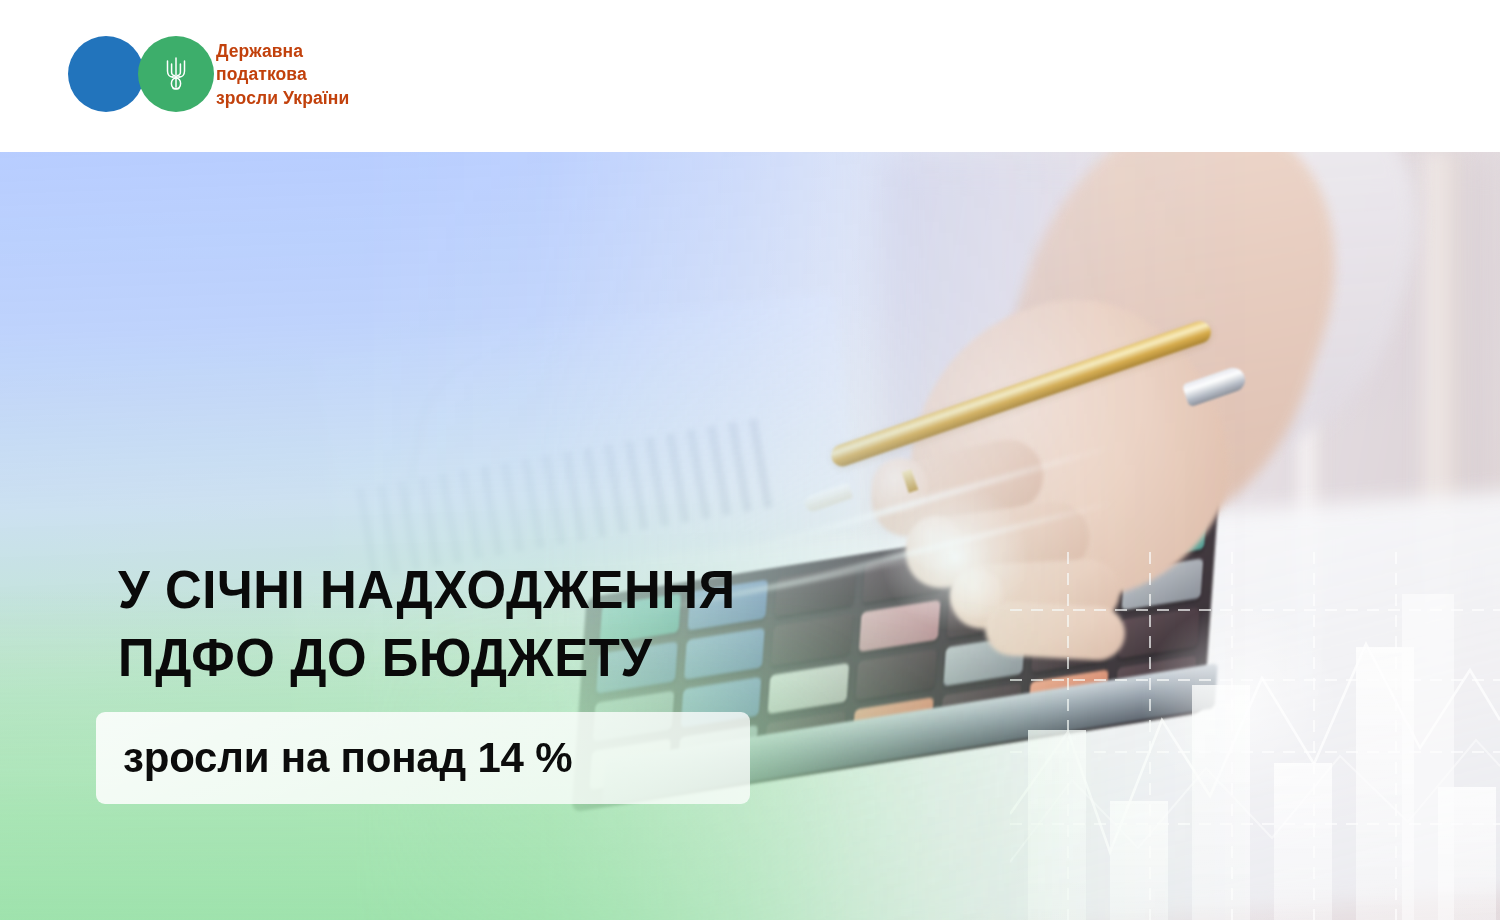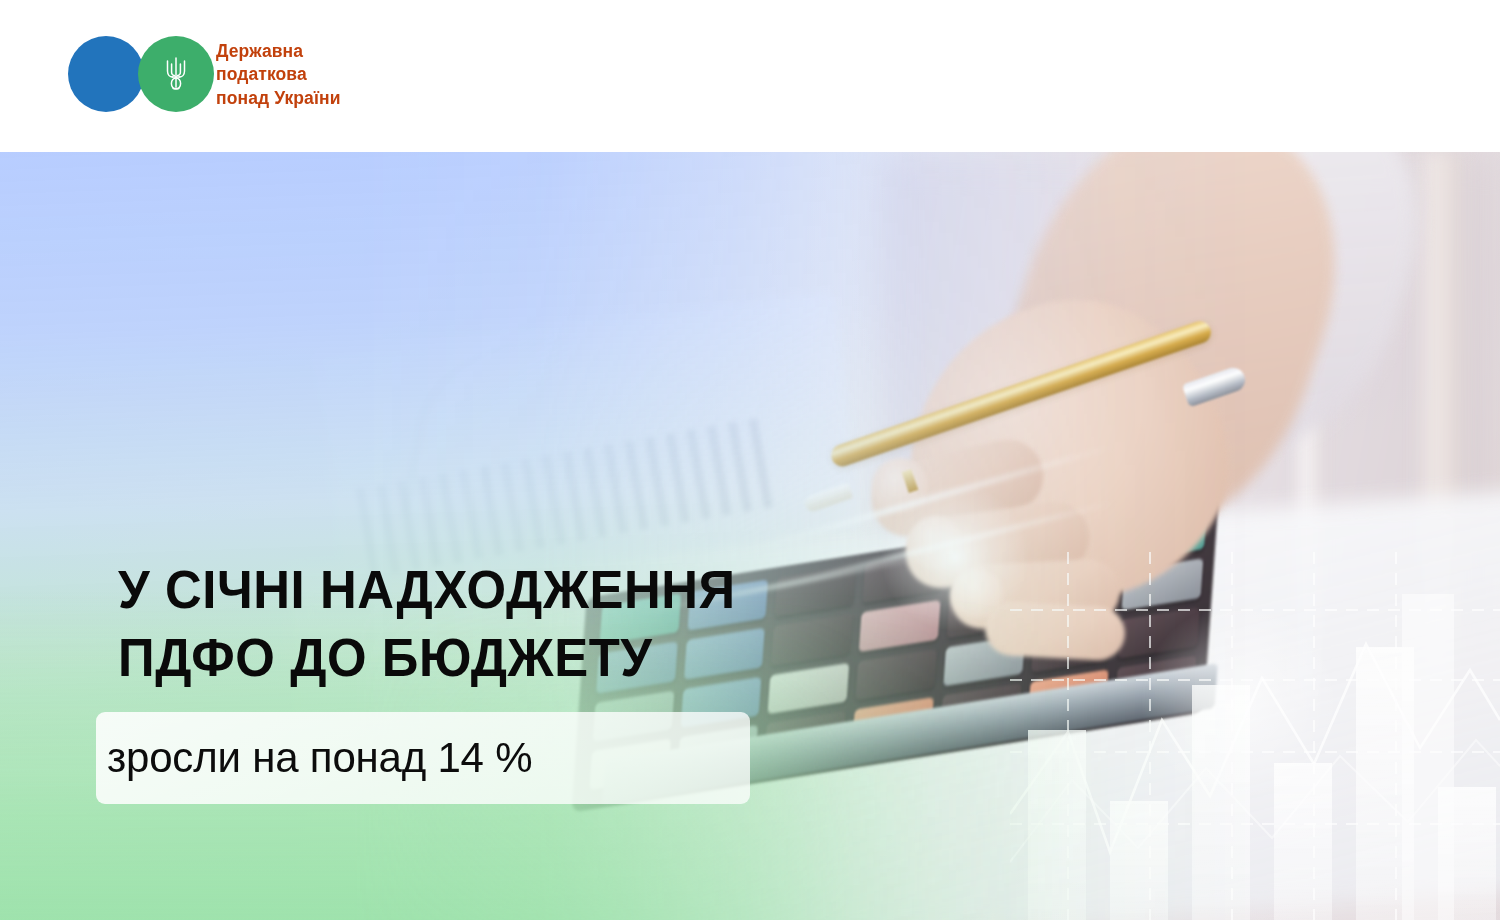--- a/index.html
+++ b/index.html
@@ -361,23 +361,23 @@
     width: 654px;
     height: 92px;
     border-radius: 9px;
     background: linear-gradient(135deg, rgba(255,255,255,0.88) 0%, rgba(255,255,255,0.80) 55%, rgba(255,255,255,0.74) 100%);
     z-index: 20;
     display: flex;
     align-items: center;
   }
   .subtitle {
     margin: 0;
-    padding-left: 11px;
+    padding-left: 27px;
     font-size: 42px;
-    font-weight: normal;
+    font-weight: bold;
     color: #0c0c0c;
     letter-spacing: -0.2px;
     white-space: nowrap;
   }
 </style>
 </head>
 <body>
 
 <div class="screen">
 
@@ -396,21 +396,21 @@
               <path d="M11.2 23 L18.8 23"></path>
               <ellipse cx="15" cy="29.5" rx="4.6" ry="5.6"></ellipse>
               <path d="M12.2 34.6 L17.8 34.6"></path>
             </g>
           </svg>
         </div>
       </div>
       <div class="logo-text">
         <div>Державна</div>
         <div>податкова</div>
-        <div>понад України</div>
+        <div>зросли України</div>
       </div>
     </div>
   </div>
 
   <div class="hero">
 
     <div class="photo-base"></div>
     <div class="wall"></div>
     <div class="wall-edge"></div>
     <div class="wall-edge2"></div>

